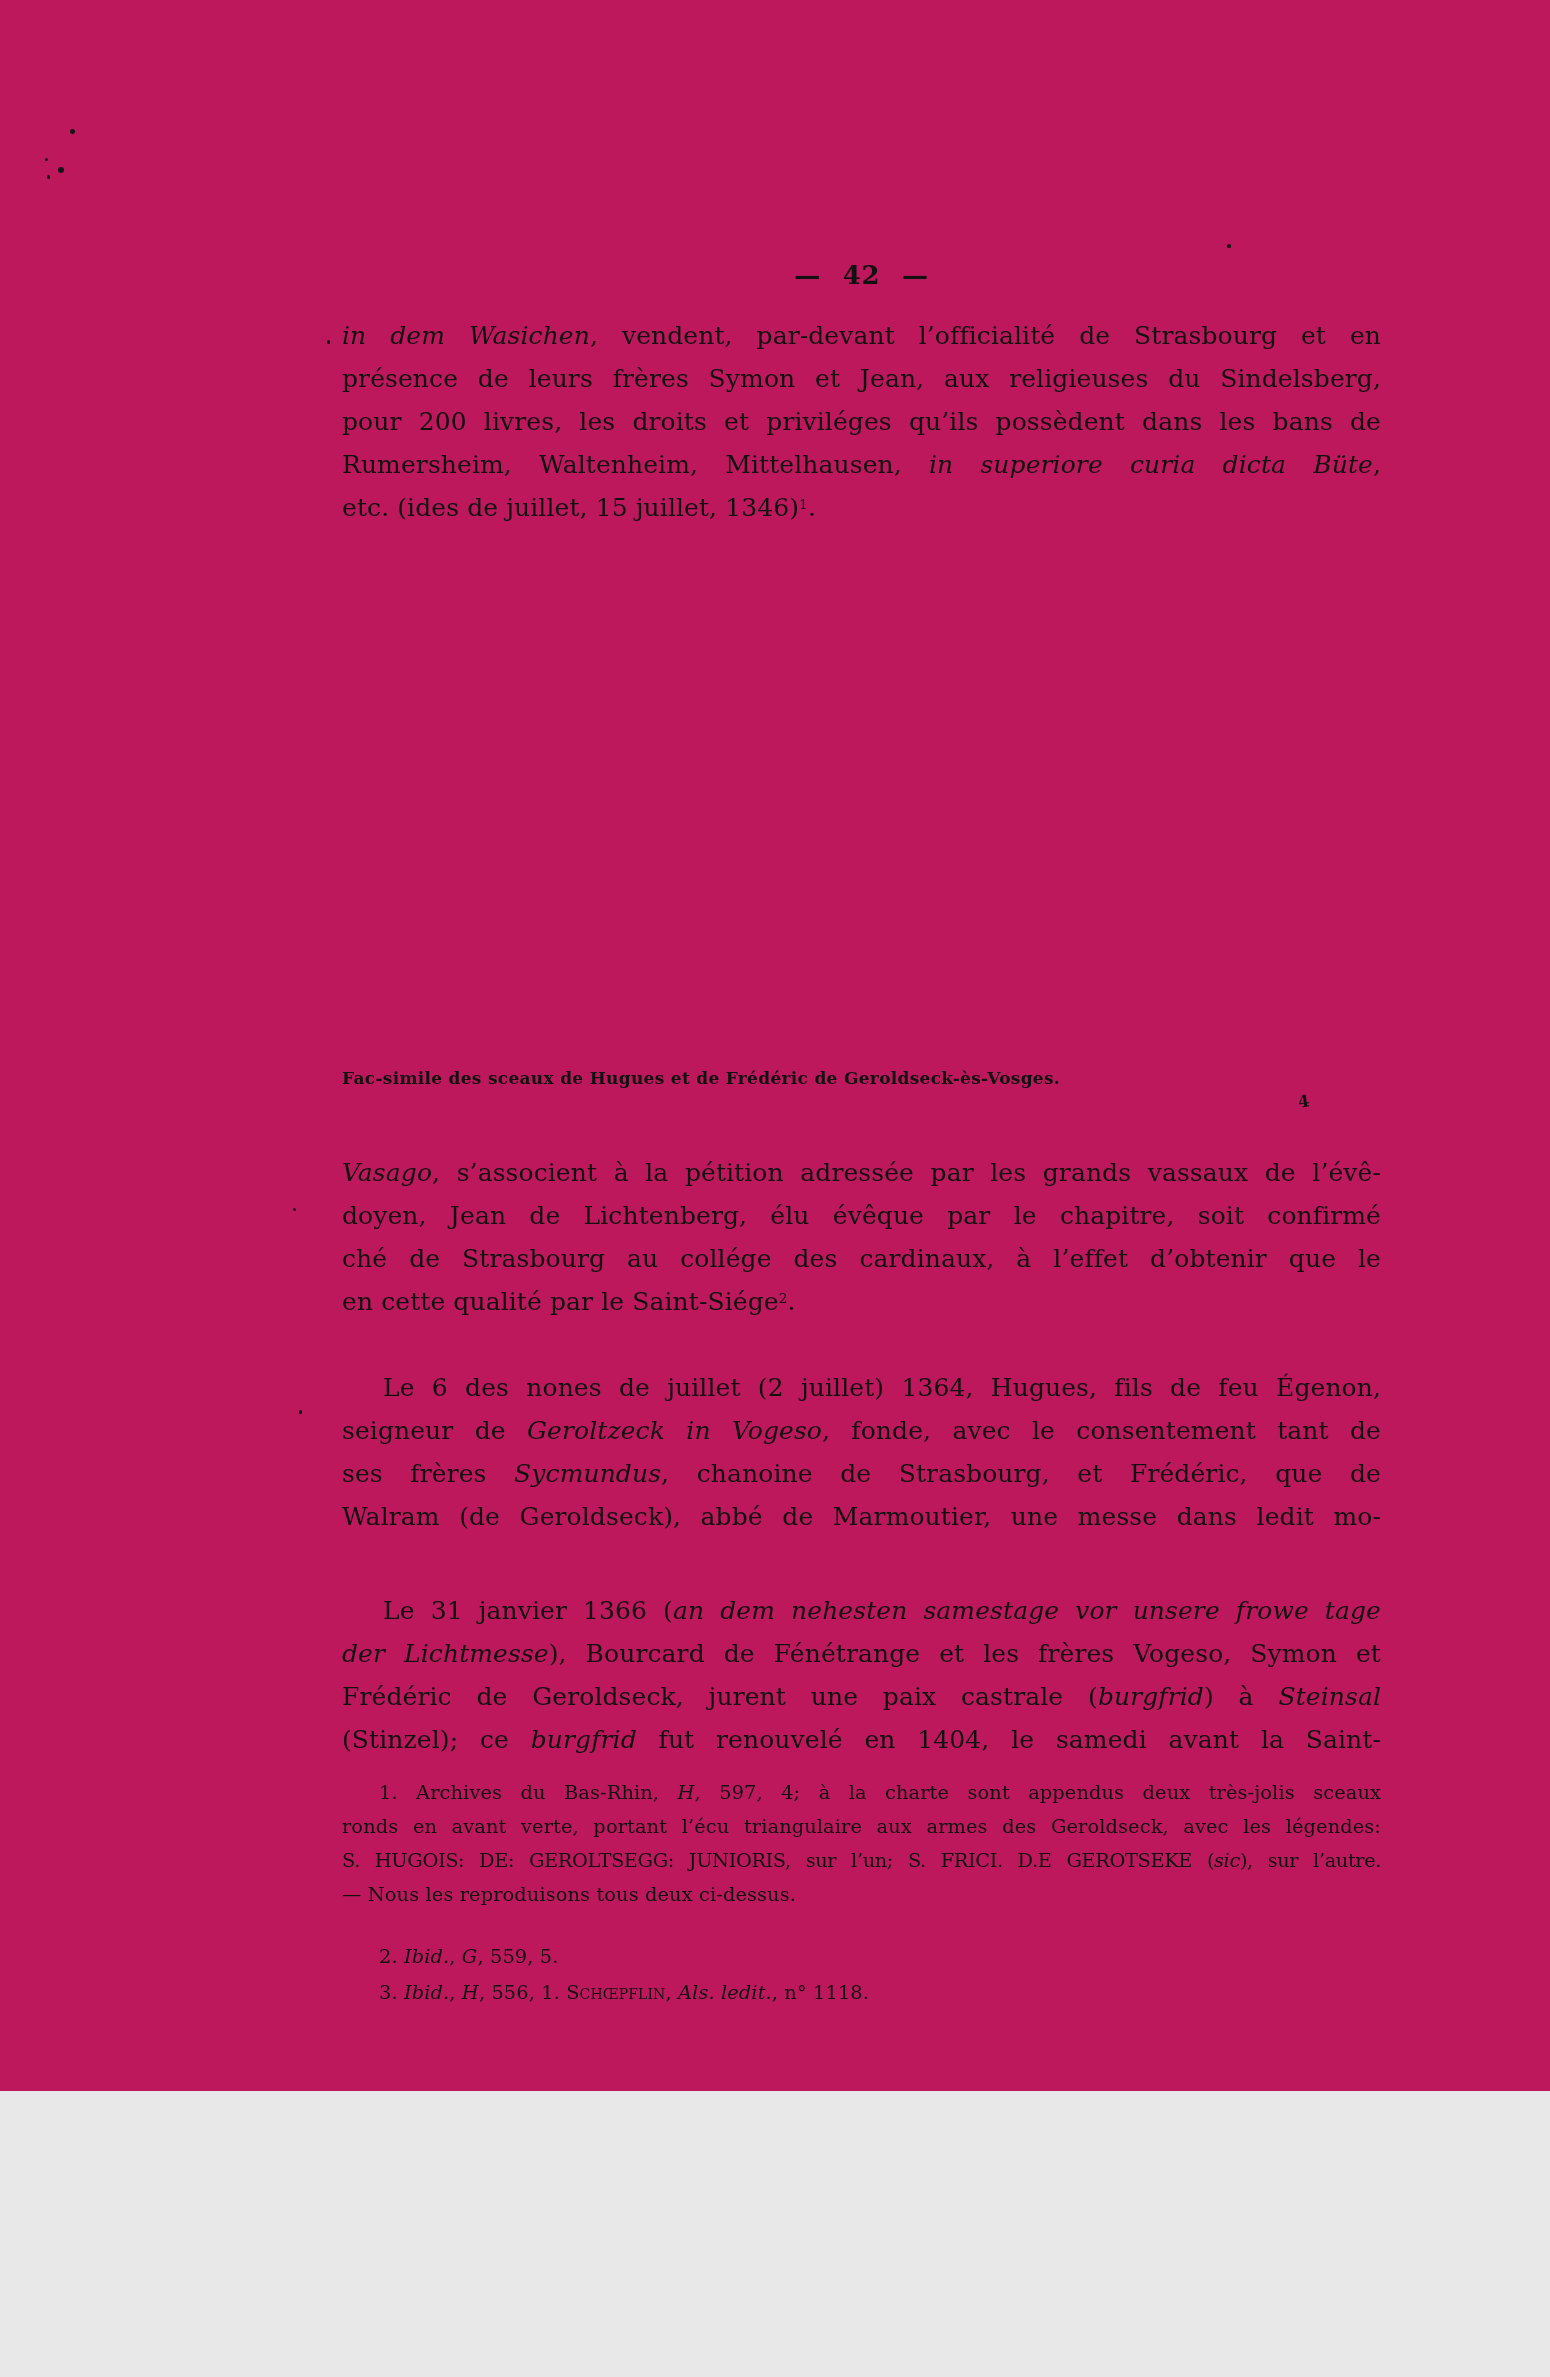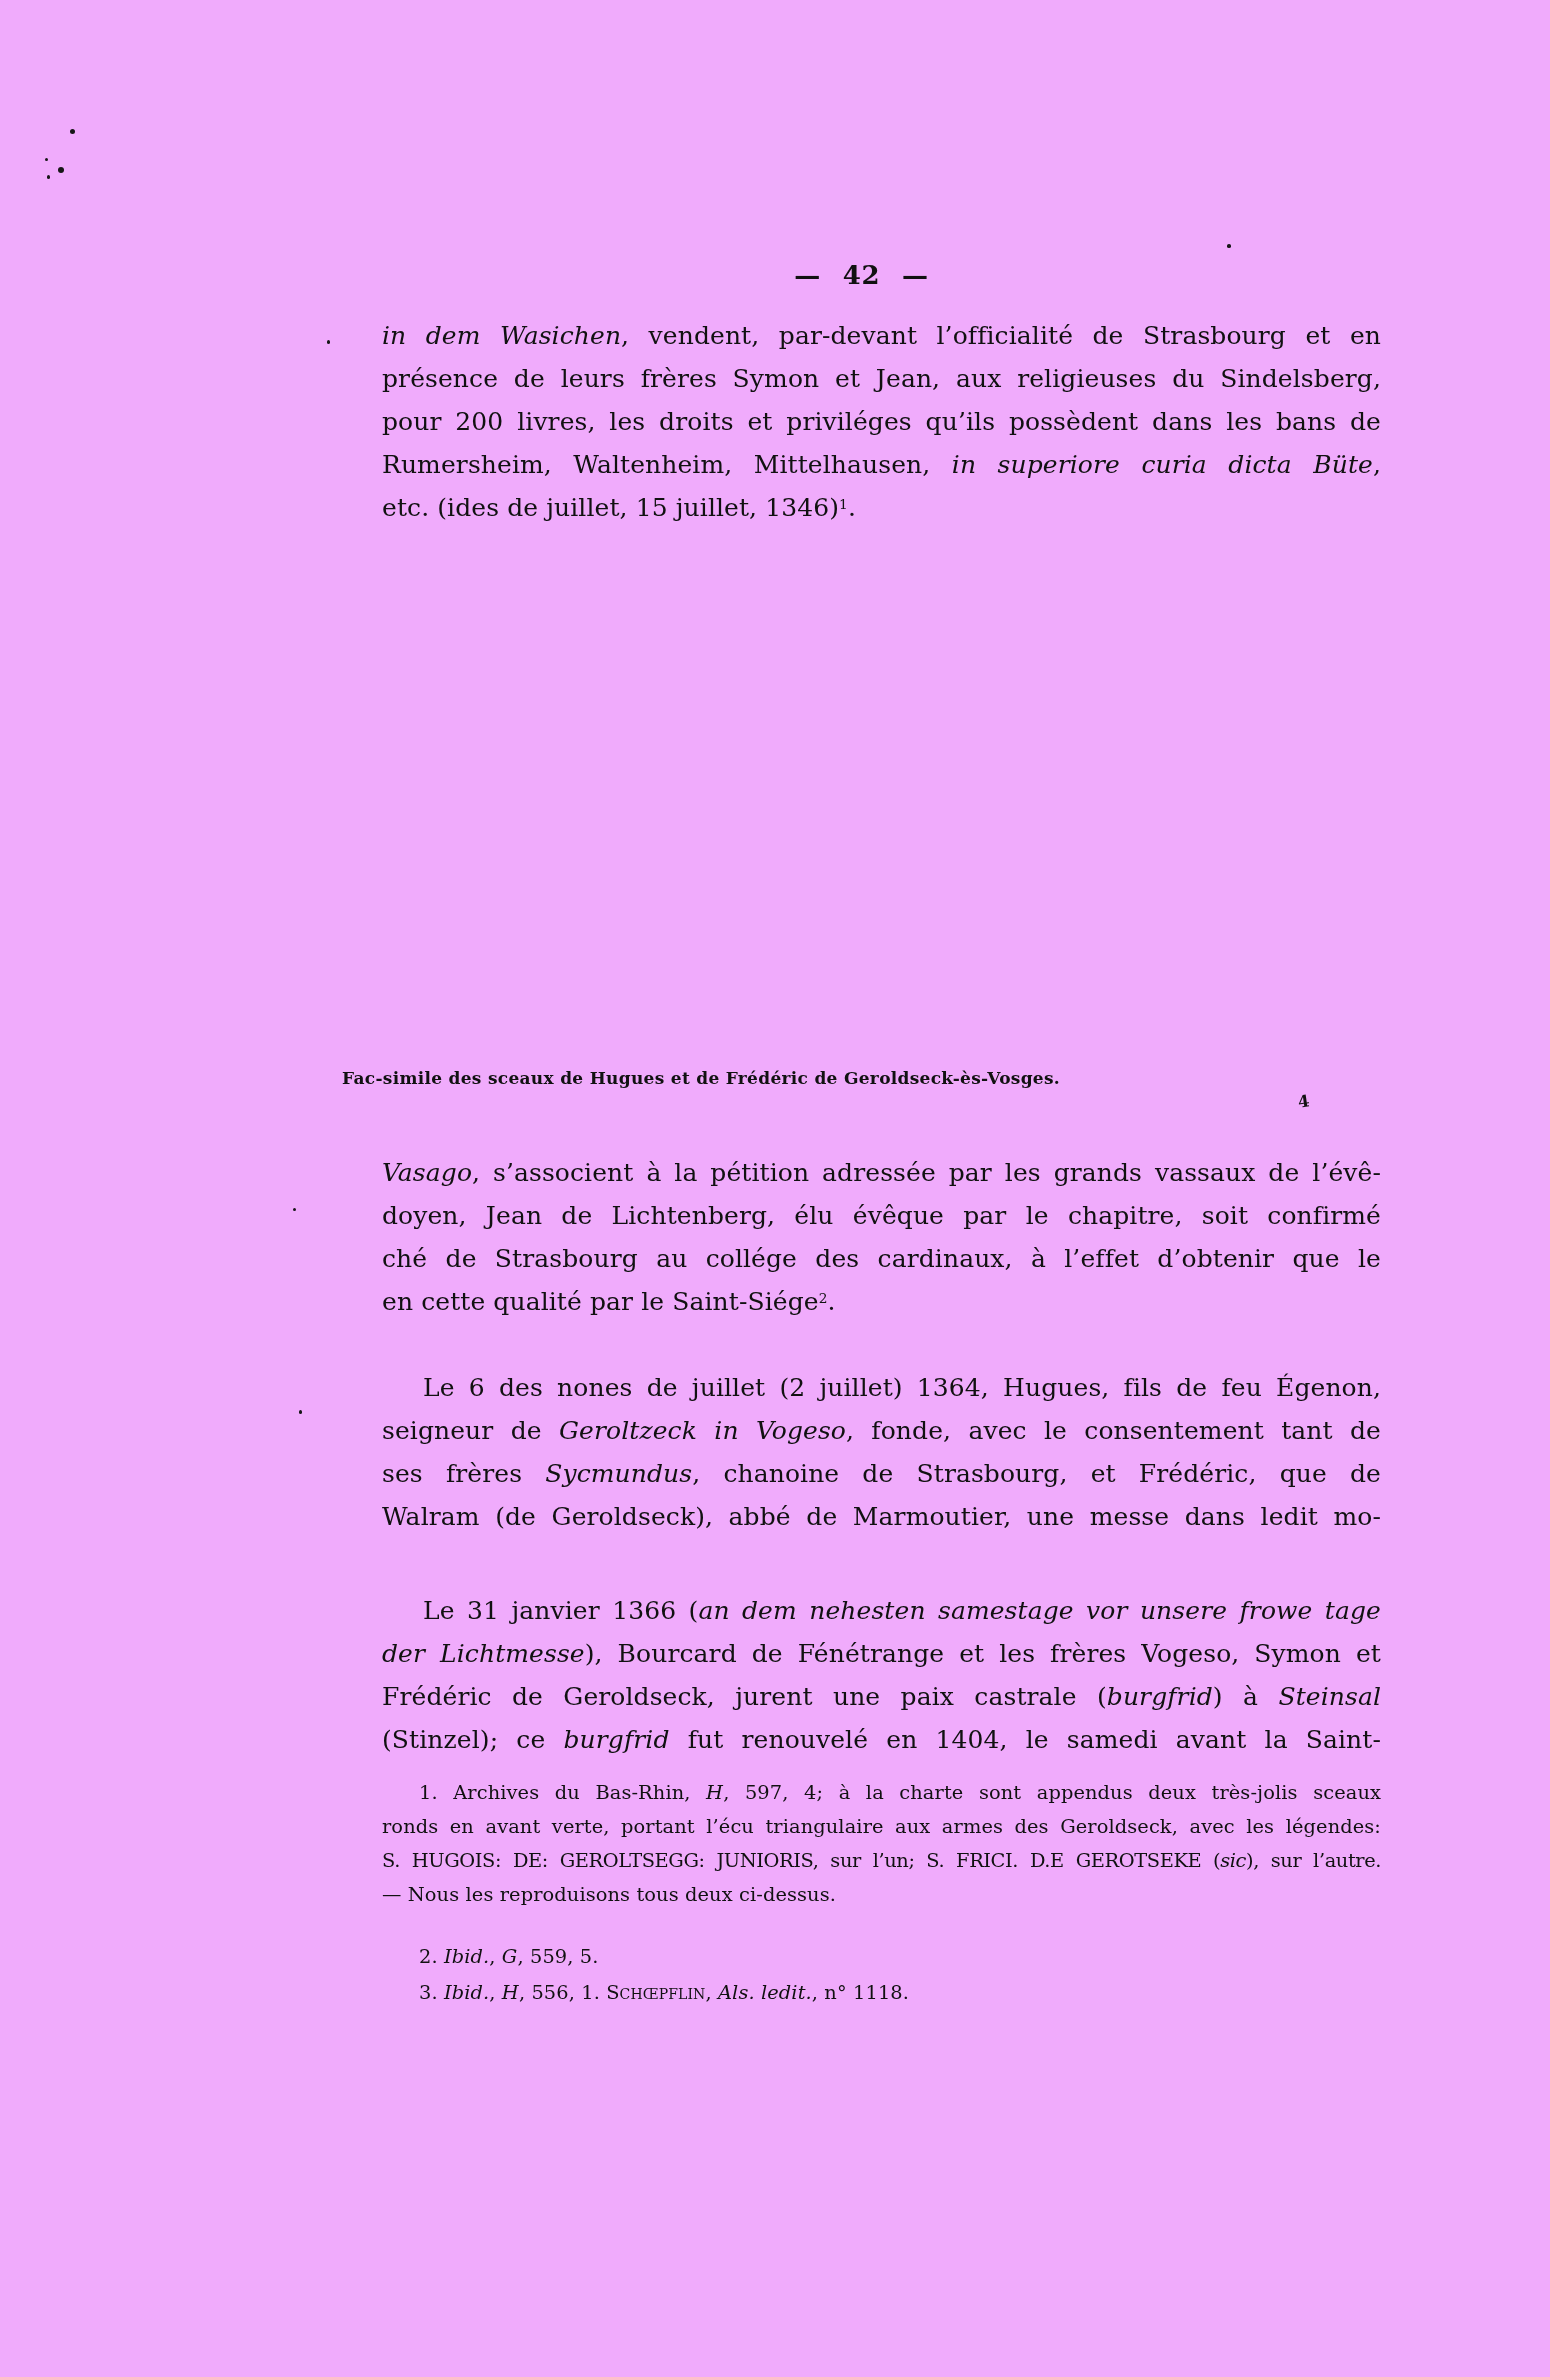--- a/index.html
+++ b/index.html
@@ -1,20 +1,20 @@
 <!DOCTYPE html>
 <html style="font-size:12px"><head>
 <meta charset="utf-8">
 <style>
   html, body { margin: 0; padding: 0; background: #e8e8e8; }
   .page {
     position: relative;
     width: 1551px;
-    height: 2377px;
-    background: #f0abfc;
+    height: 2091px;
+    background: #be185d;
     color: #111;
     font-family: "DejaVu Serif", "Liberation Serif", serif;
     overflow: hidden;
   }
   .col {
     position: absolute;
     left: 342px;
     width: 1039px;
   }
   .page-number {
@@ -28,21 +28,21 @@
   .body-para {
     font-size: 25px;
     line-height: 43px;
     letter-spacing: 0.1px;
   }
   .footnote {
     font-size: 19.4px;
     line-height: 34px;
     letter-spacing: 0.1px;
   }
-  .line { text-align: justify; text-align-last: justify; margin-left: 40px; }
+  .line { text-align: justify; text-align-last: justify; }
   .line.last { text-align-last: left; }
   .body-para .line.indent { text-indent: 41px; }
   .footnote .line.indent { text-indent: 37px; }
   .line.tight { letter-spacing: -0.4px; }
   .i  { font-style: italic; }
   .sc { font-variant: small-caps; }
   sup { font-size: 0.55em; vertical-align: baseline; position: relative; top: -0.5em; }
   .caption {
     top: 1068px;
     text-align: left;

